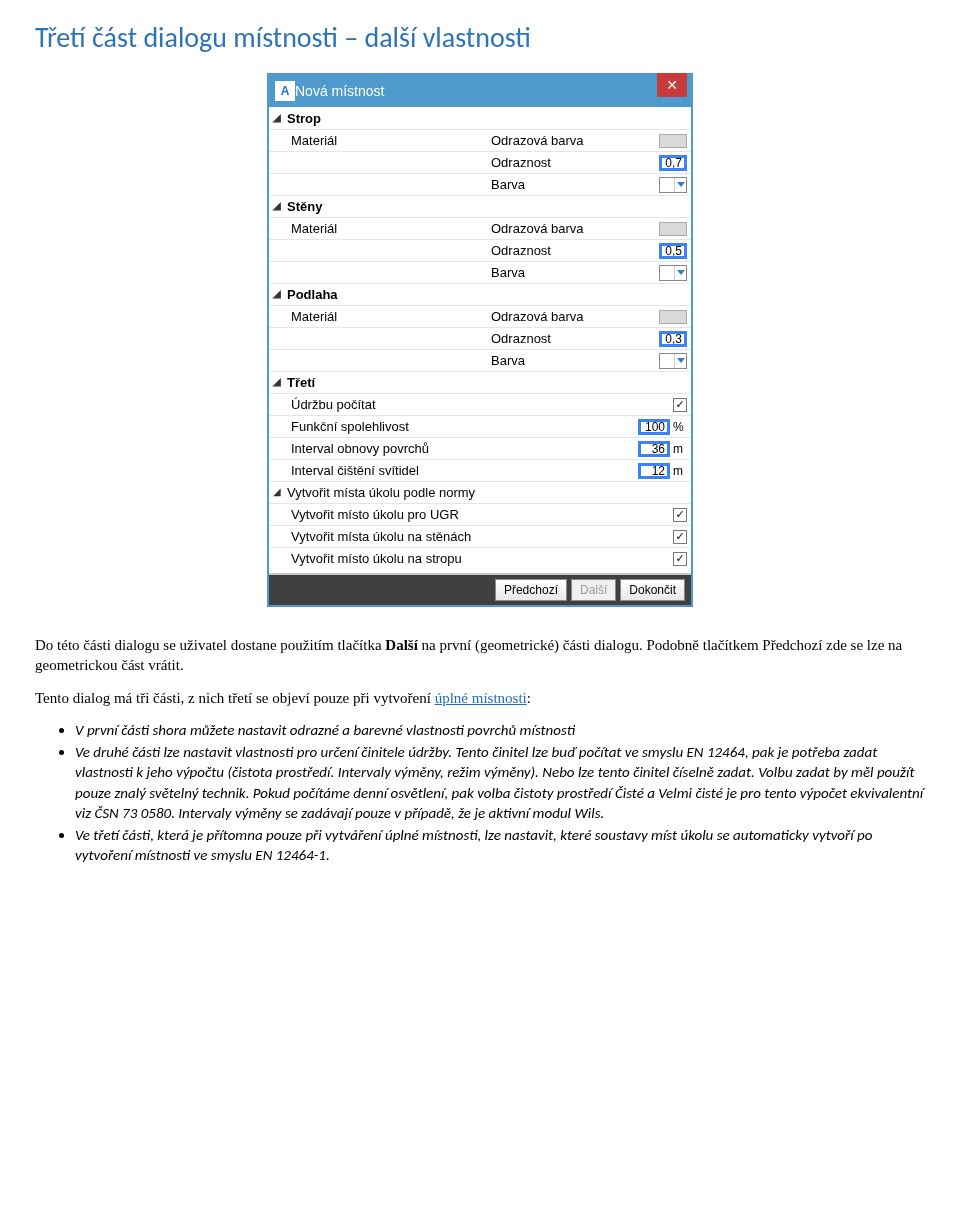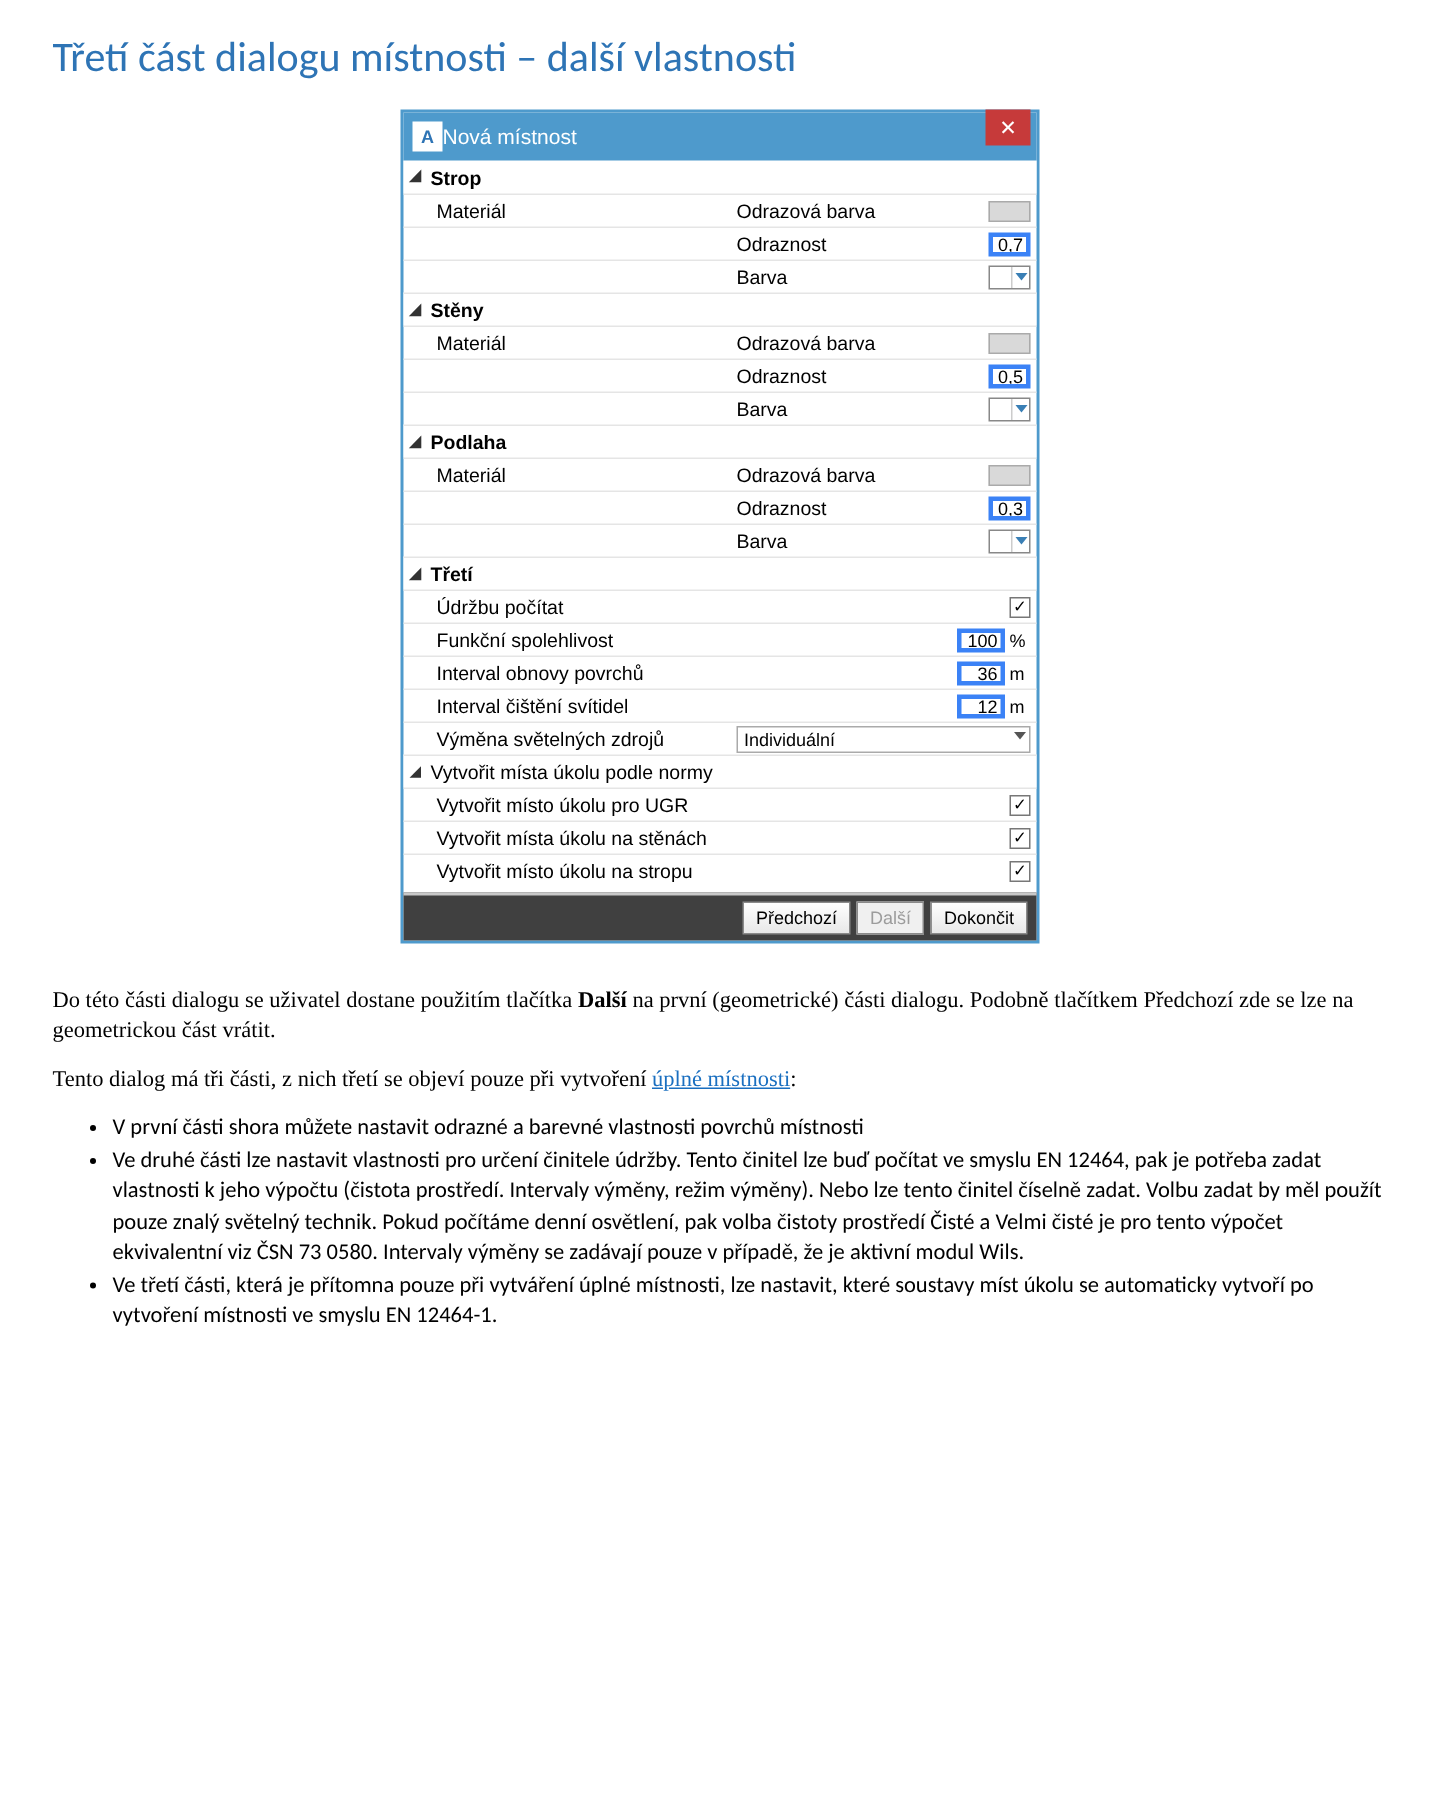--- a/index.html
+++ b/index.html
@@ -199,21 +199,21 @@
     margin-bottom: 12px;
     font-family: Liberation Serif, serif;
   }
   p.body-text .bold { font-weight: bold; }
   .link { color: #1a6fc0; text-decoration: underline; }
   ul.bullets {
     padding-left: 40px;
     font-size: 15px;
     line-height: 1.35;
   }
-  ul.bullets li { margin-bottom: 2px; }
+  ul.bullets li { margin-bottom: 2px; font-style: italic; }
 </style>
 </head>
 <body>
 
 <h2 class="section-heading">Třetí část dialogu místnosti – další vlastnosti</h2>
 
 <div class="dialog-wrap">
   <div class="dialog">
 
     <div class="titlebar">
@@ -343,29 +343,20 @@
           <span class="unit">m</span>
         </div>
       </div>
       <div class="row">
         <div class="col-left" style="flex:1">Interval čištění svítidel</div>
         <div class="col-right">
           <input class="num-input wide" value="12" style="">
           <span class="unit">m</span>
         </div>
       </div>
-      <div class="row">
-        <div class="col-left">Výměna světelných zdrojů</div>
-        <div class="col-right" style="flex:1">
-          <div class="combo">
-            <span>Individuální</span>
-            <div class="cdd"></div>
-          </div>
-        </div>
-      </div>
 
       <div class="group-header norm">
         <span class="expander">◢</span>
         <span>Vytvořit místa úkolu podle normy</span>
       </div>
       <div class="row">
         <div class="col-left" style="flex:1">Vytvořit místo úkolu pro UGR</div>
         <div class="col-right">
             <div class="checkbox">✓</div>
           </div>

